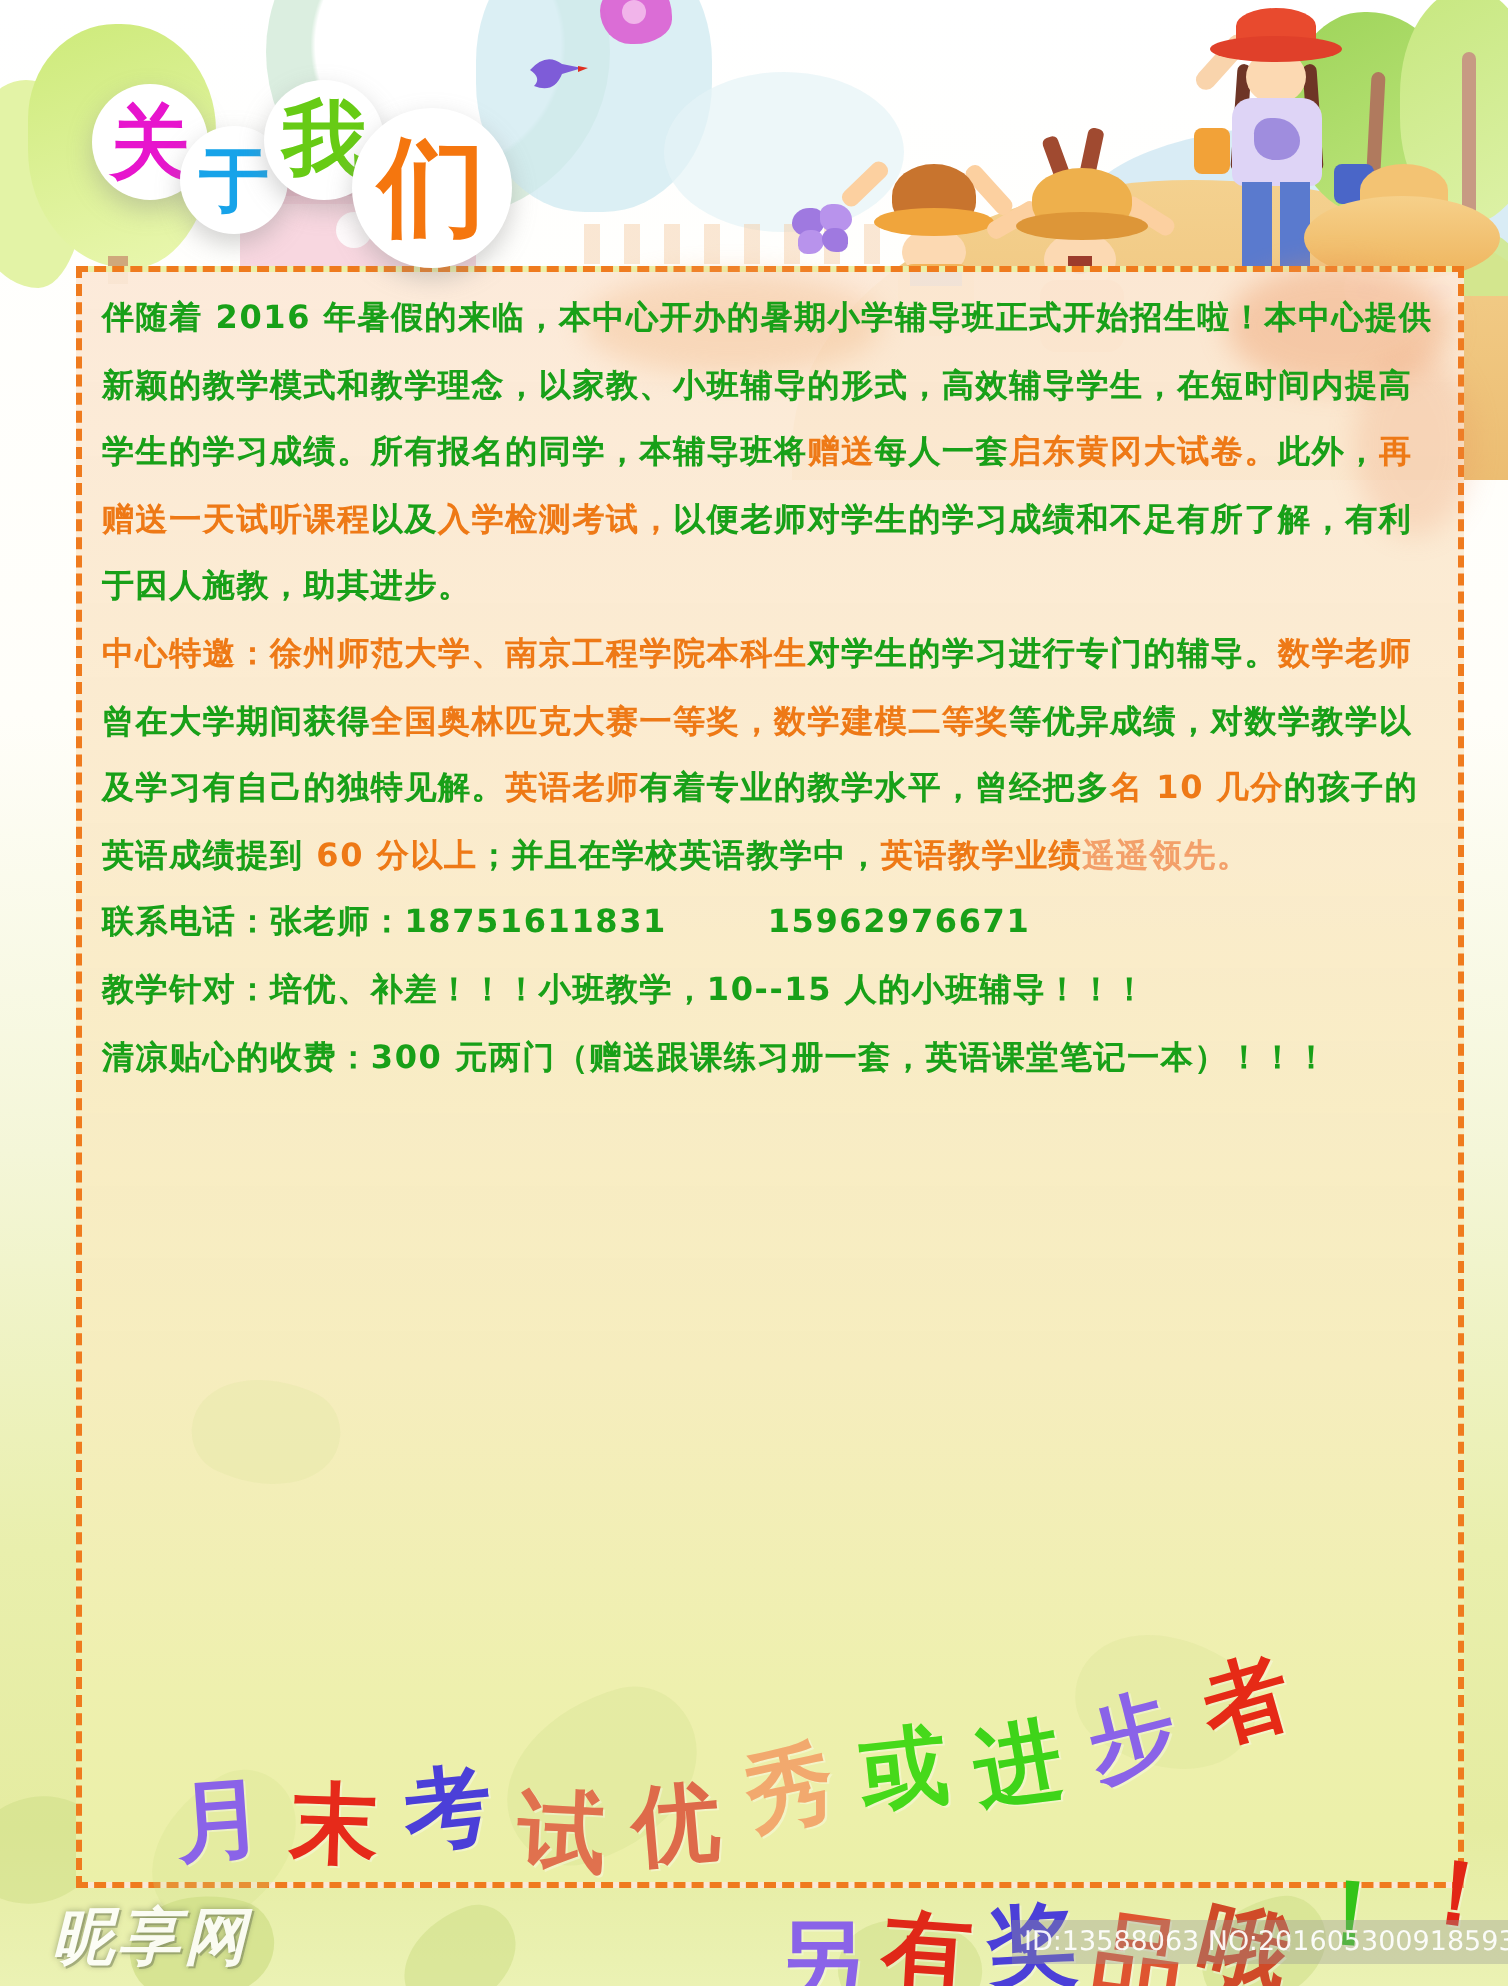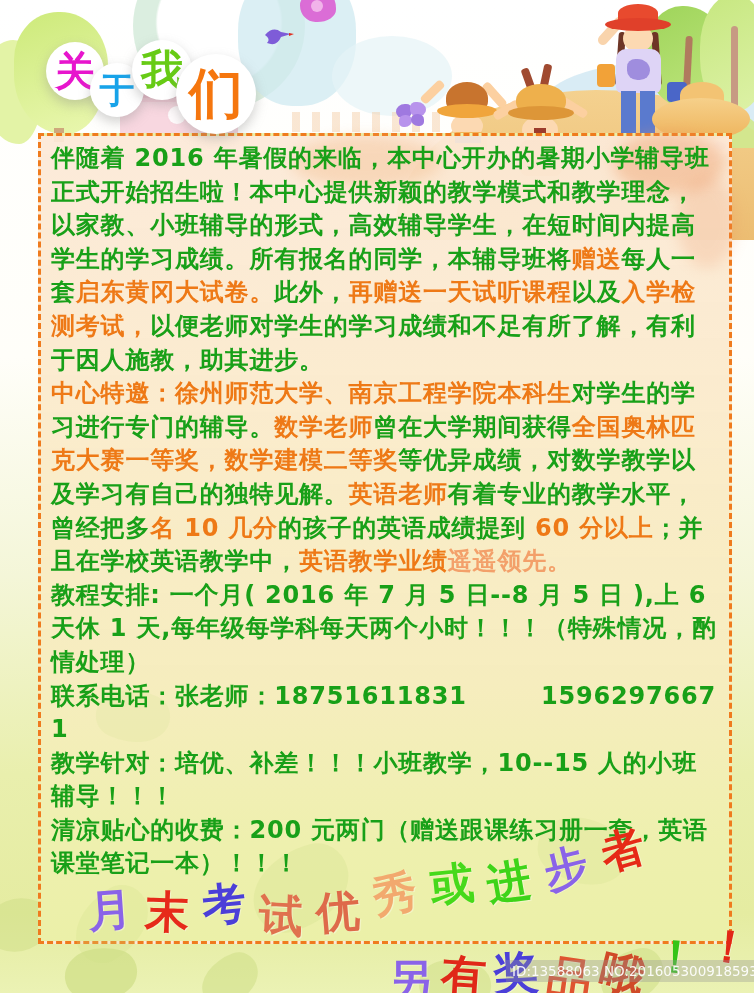--- a/index.html
+++ b/index.html
@@ -93,21 +93,21 @@
   .title span:nth-child(3){left:132px;top:40px;width:60px;height:60px;font-size:42px;}
   .title span:nth-child(4){left:176px;top:54px;width:80px;height:80px;font-size:54px;}
   
   .box{left:38px;top:133px;width:694px;height:811px;border:3px dashed #ef7b1e;box-sizing:border-box;z-index:5;
     padding:6px 10px 0 10px;
     background:linear-gradient(180deg,rgba(252,233,216,.94) 0%,rgba(251,235,205,.97) 32%,#f6edbe 68%,#eef0ae 88%,#ebf0a8 100%);}
   .bleed{position:absolute;border-radius:50%;filter:blur(7px);}
   .bleed1{left:250px;top:0;width:150px;height:52px;background:#f0b078;opacity:.32;}
   .bleed2{left:572px;top:-4px;width:112px;height:62px;background:#ec9660;opacity:.38;}
   .bleed3{left:636px;top:40px;width:60px;height:92px;background:#e88a58;opacity:.2;}
-  .para{position:relative;margin:0;font-size:24px;line-height:33.6px;font-weight:bold;letter-spacing:0.8px;
+  .para{position:relative;margin:0;font-size:16px;line-height:33.6px;font-weight:bold;letter-spacing:0.8px;
     text-align:left;z-index:2;word-break:break-all;}
   
   .leaf{background:#cede86;border-radius:70% 30% 70% 30%/60% 40% 60% 40%;}
   
   .rainbow{display:flex;font-weight:bold;z-index:7;}
   .rainbow span{display:inline-block;text-shadow:1px 1px 0 rgba(255,255,255,.35);}
   .r1{left:88px;top:845px;gap:13px;font-size:44px;}
   .r1 span:nth-child(1){transform:translateY(36px) rotate(-4deg);}
   .r1 span:nth-child(2){transform:translateY(38px) rotate(2deg);}
   .r1 span:nth-child(3){transform:translateY(30px) rotate(-6deg);}
@@ -226,24 +226,23 @@
     <div class="bleed bleed1"></div>
     <div class="bleed bleed2"></div>
     <div class="bleed bleed3"></div>
     <div class="abs leaf" style="left:210px;top:712px;width:100px;height:80px;transform:rotate(-15deg);opacity:.26;"></div>
     <div class="abs leaf" style="left:56px;top:552px;width:72px;height:56px;transform:rotate(25deg);opacity:.16;"></div>
     <div class="abs leaf" style="left:498px;top:680px;width:88px;height:70px;transform:rotate(35deg);opacity:.2;"></div>
     <div class="abs leaf" style="left:30px;top:756px;width:82px;height:64px;transform:rotate(-30deg);opacity:.22;"></div>
 
     <p class="para"><span style="color: rgb(24, 160, 24);">伴随着 2016 年暑假的来临，本中心开办的暑期小学辅导班正式开始招生啦！本中心提供新颖的教学模式和教学理念，以家教、小班辅导的形式，高效辅导学生，在短时间内提高学生的学习成绩。所有报名的同学，本辅导班将</span><span style="color: rgb(238, 121, 22);">赠送</span><span style="color: rgb(24, 160, 24);">每人一套</span><span style="color: rgb(238, 121, 22);">启东黄冈大试卷。</span><span style="color: rgb(24, 160, 24);">此外，</span><span style="color: rgb(238, 121, 22);">再赠送一天试听课程</span><span style="color: rgb(24, 160, 24);">以及</span><span style="color: rgb(238, 121, 22);">入学检测考试，</span><span style="color: rgb(24, 160, 24);">以便老师对学生的学习成绩和不足有所了解，有利于因人施教，助其进步。</span></p>
     <p class="para"><span style="color: rgb(238, 121, 22);">中心特邀：徐州师范大学、南京工程学院本科生</span><span style="color: rgb(24, 160, 24);">对学生的学习进行专门的辅导。</span><span style="color: rgb(238, 121, 22);">数学老师</span><span style="color: rgb(24, 160, 24);">曾在大学期间获得</span><span style="color: rgb(238, 121, 22);">全国奥林匹克大赛一等奖，数学建模二等奖</span><span style="color: rgb(24, 160, 24);">等优异成绩，对数学教学以及学习有自己的独特见解。</span><span style="color: rgb(238, 121, 22);">英语老师</span><span style="color: rgb(24, 160, 24);">有着专业的教学水平，曾经把多</span><span style="color: rgb(238, 121, 22);">名 10 几分</span><span style="color: rgb(24, 160, 24);">的孩子的英语成绩提到 </span><span style="color: rgb(238, 121, 22);">60 分以上</span><span style="color: rgb(24, 160, 24);">；并且在学校英语教学中，</span><span style="color: rgb(238, 121, 22);">英语教学业绩</span><span style="color: rgb(243, 160, 106);">遥遥领先。</span></p>
-    <p class="para"><span style="color: rgb(24, 160, 24);">教程安排: 一个月( 2016 年 7 月 5 日--8 月 5 日 ),上 6 天休 1 天,每年级每学科每天两个小时！！！（特殊情况，酌情处理）</span></p>
     <p class="para"><span style="color: rgb(24, 160, 24);">联系电话：张老师：18751611831　　　15962976671</span></p>
     <p class="para"><span style="color: rgb(24, 160, 24);">教学针对：培优、补差！！！小班教学，10--15 人的小班辅导！！！</span></p>
-    <p class="para"><span style="color: rgb(24, 160, 24);">清凉贴心的收费：200 元两门（赠送跟课练习册一套，英语课堂笔记一本）！！！</span></p>
+    <p class="para"><span style="color: rgb(24, 160, 24);">清凉贴心的收费：300 元两门（赠送跟课练习册一套，英语课堂笔记一本）！！！</span></p>
   </div>
 
   <div class="abs leaf" style="left:66px;top:946px;width:70px;height:56px;transform:rotate(15deg);opacity:.7;z-index:2;"></div>
   <div class="abs leaf" style="left:200px;top:956px;width:60px;height:48px;transform:rotate(-20deg);opacity:.55;z-index:2;"></div>
   <div class="abs leaf" style="left:420px;top:958px;width:70px;height:54px;transform:rotate(25deg);opacity:.5;z-index:2;"></div>
   <div class="abs leaf" style="left:600px;top:950px;width:64px;height:52px;transform:rotate(-10deg);opacity:.55;z-index:2;"></div>
   <div class="abs leaf" style="left:-10px;top:892px;width:56px;height:66px;transform:rotate(45deg);opacity:.5;z-index:2;"></div>
 
   <div class="abs rainbow r1">
       <span style="color: rgb(138, 99, 232);">月</span>
@@ -261,16 +260,17 @@
       <span style="color: rgb(138, 99, 232);">另</span>
       <span style="color: rgb(224, 40, 24);">有</span>
       <span style="color: rgb(75, 63, 216);">奖</span>
       <span style="color: rgb(223, 84, 48);">品</span>
       <span style="color: rgb(208, 74, 40);">哦</span>
       <span style="color: rgb(52, 196, 24);">！</span>
       <span style="color: rgb(226, 38, 22);">！</span>
     </div>
 
   <div class="abs wm-left">
+    <span class="wm-name">昵享网</span>
   </div>
   <div class="abs wm-id">ID:13588063 NO:20160530091859375000</div>
 
 </div>
 
 </body></html>

